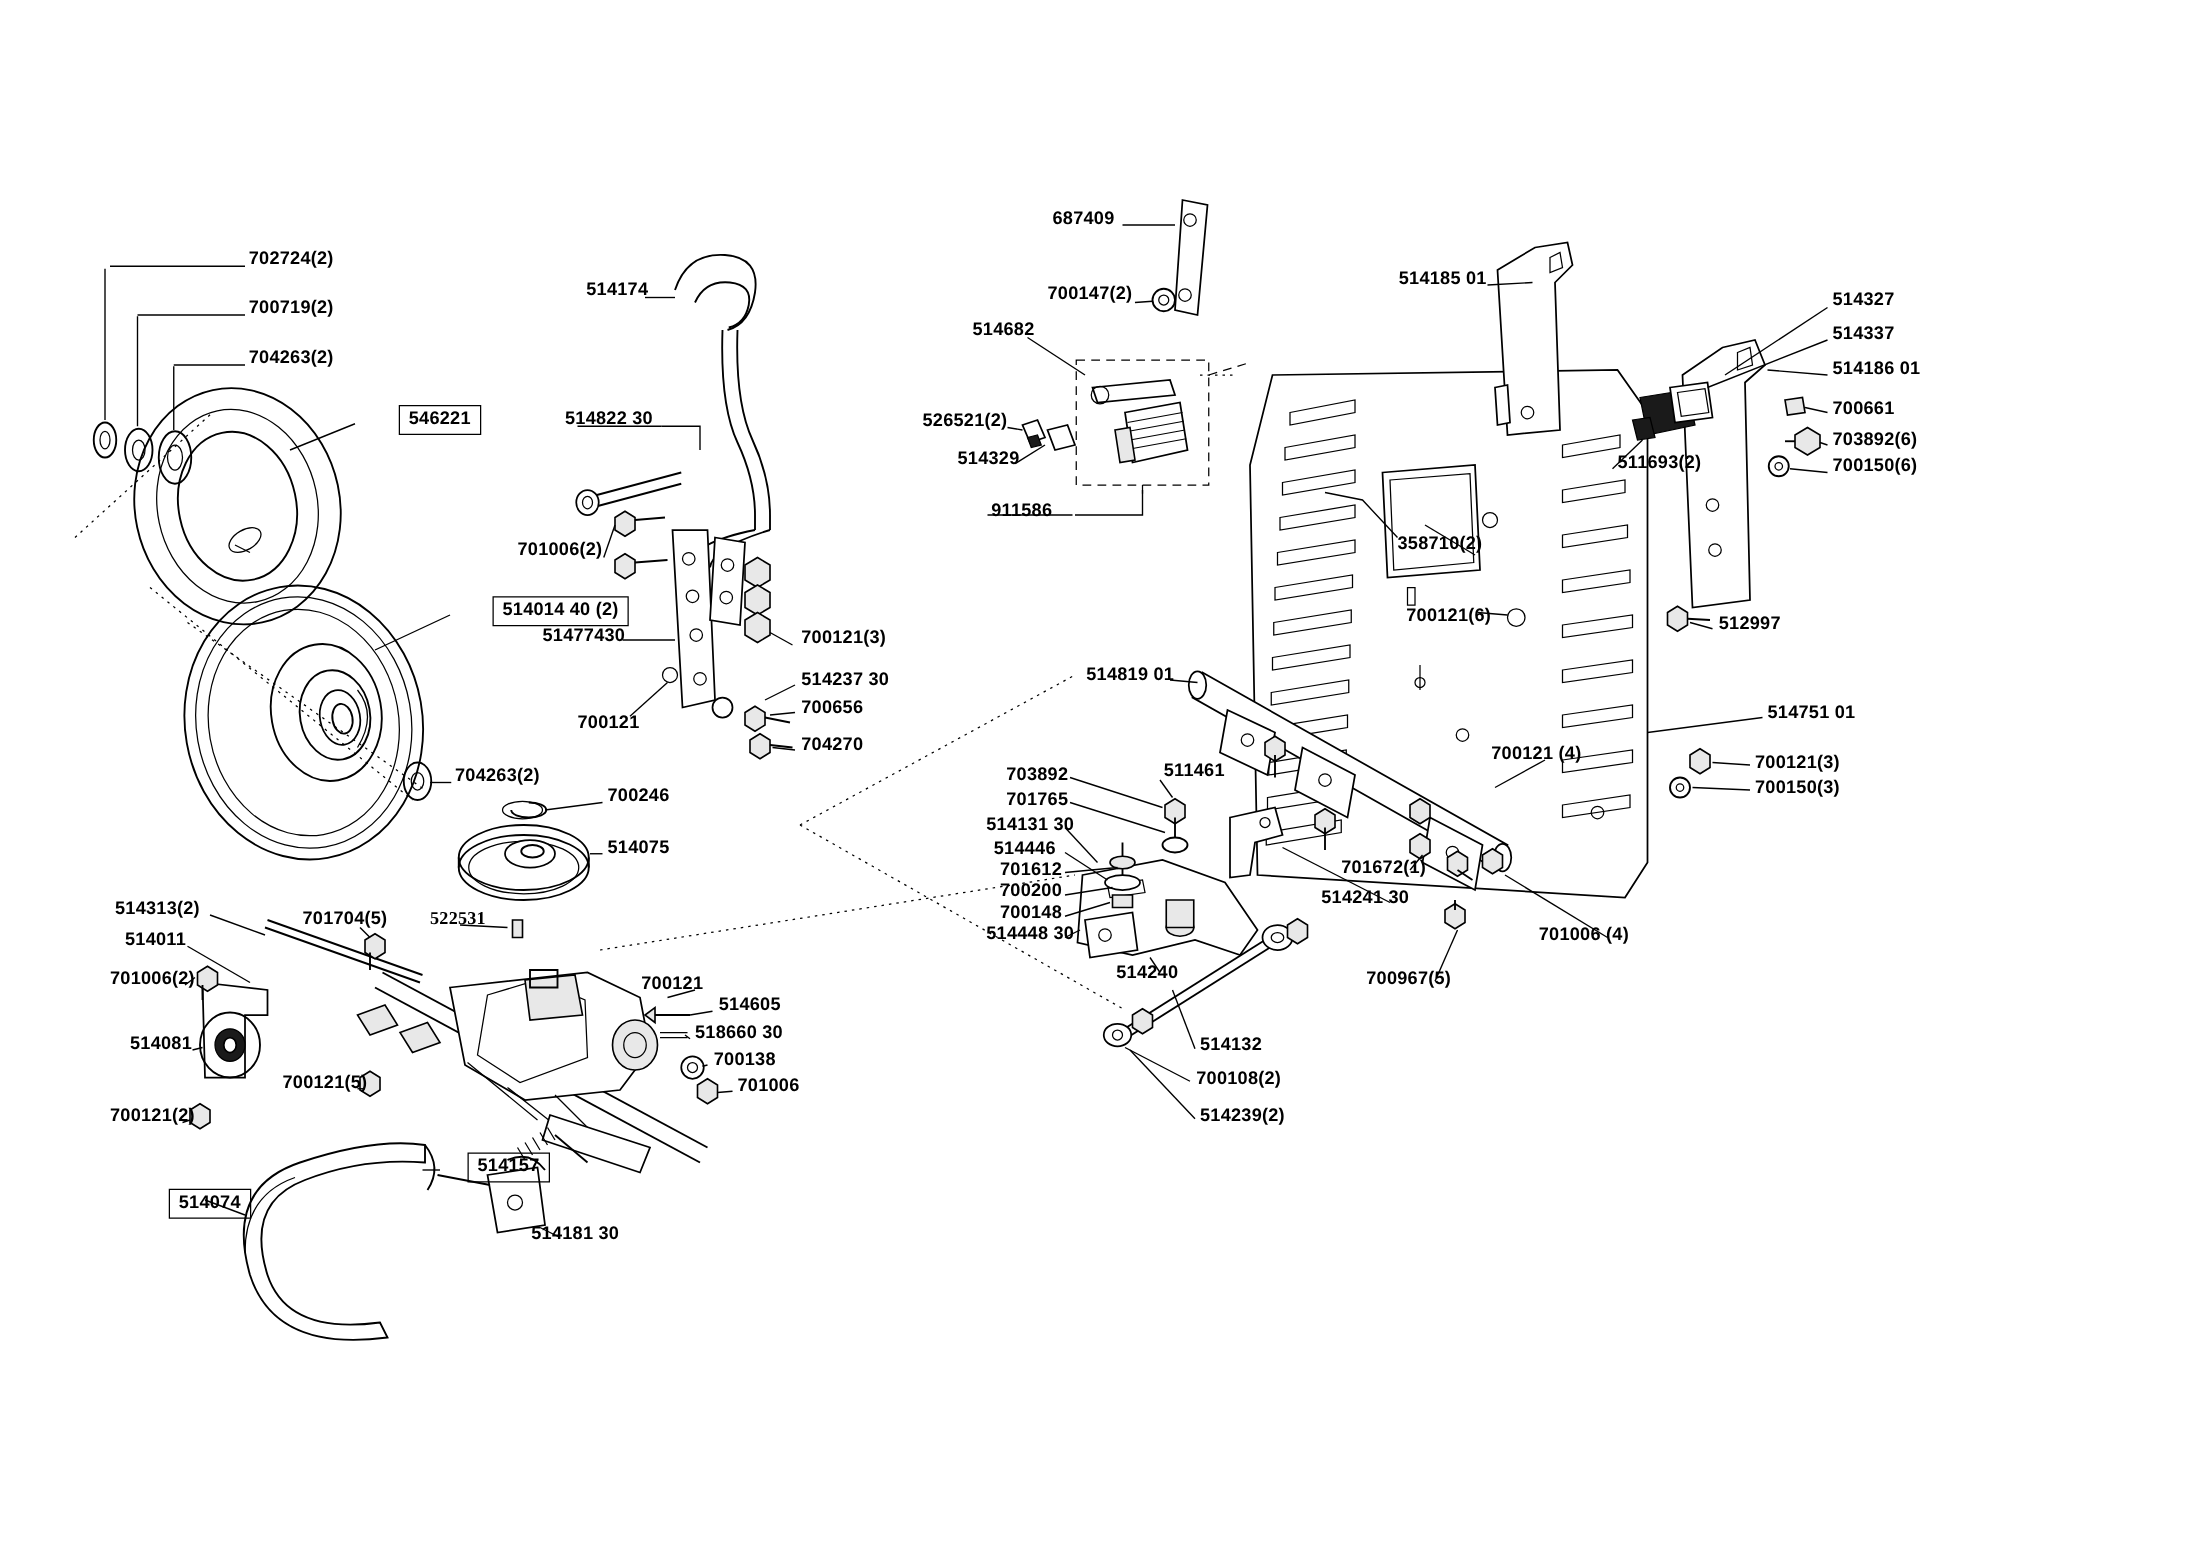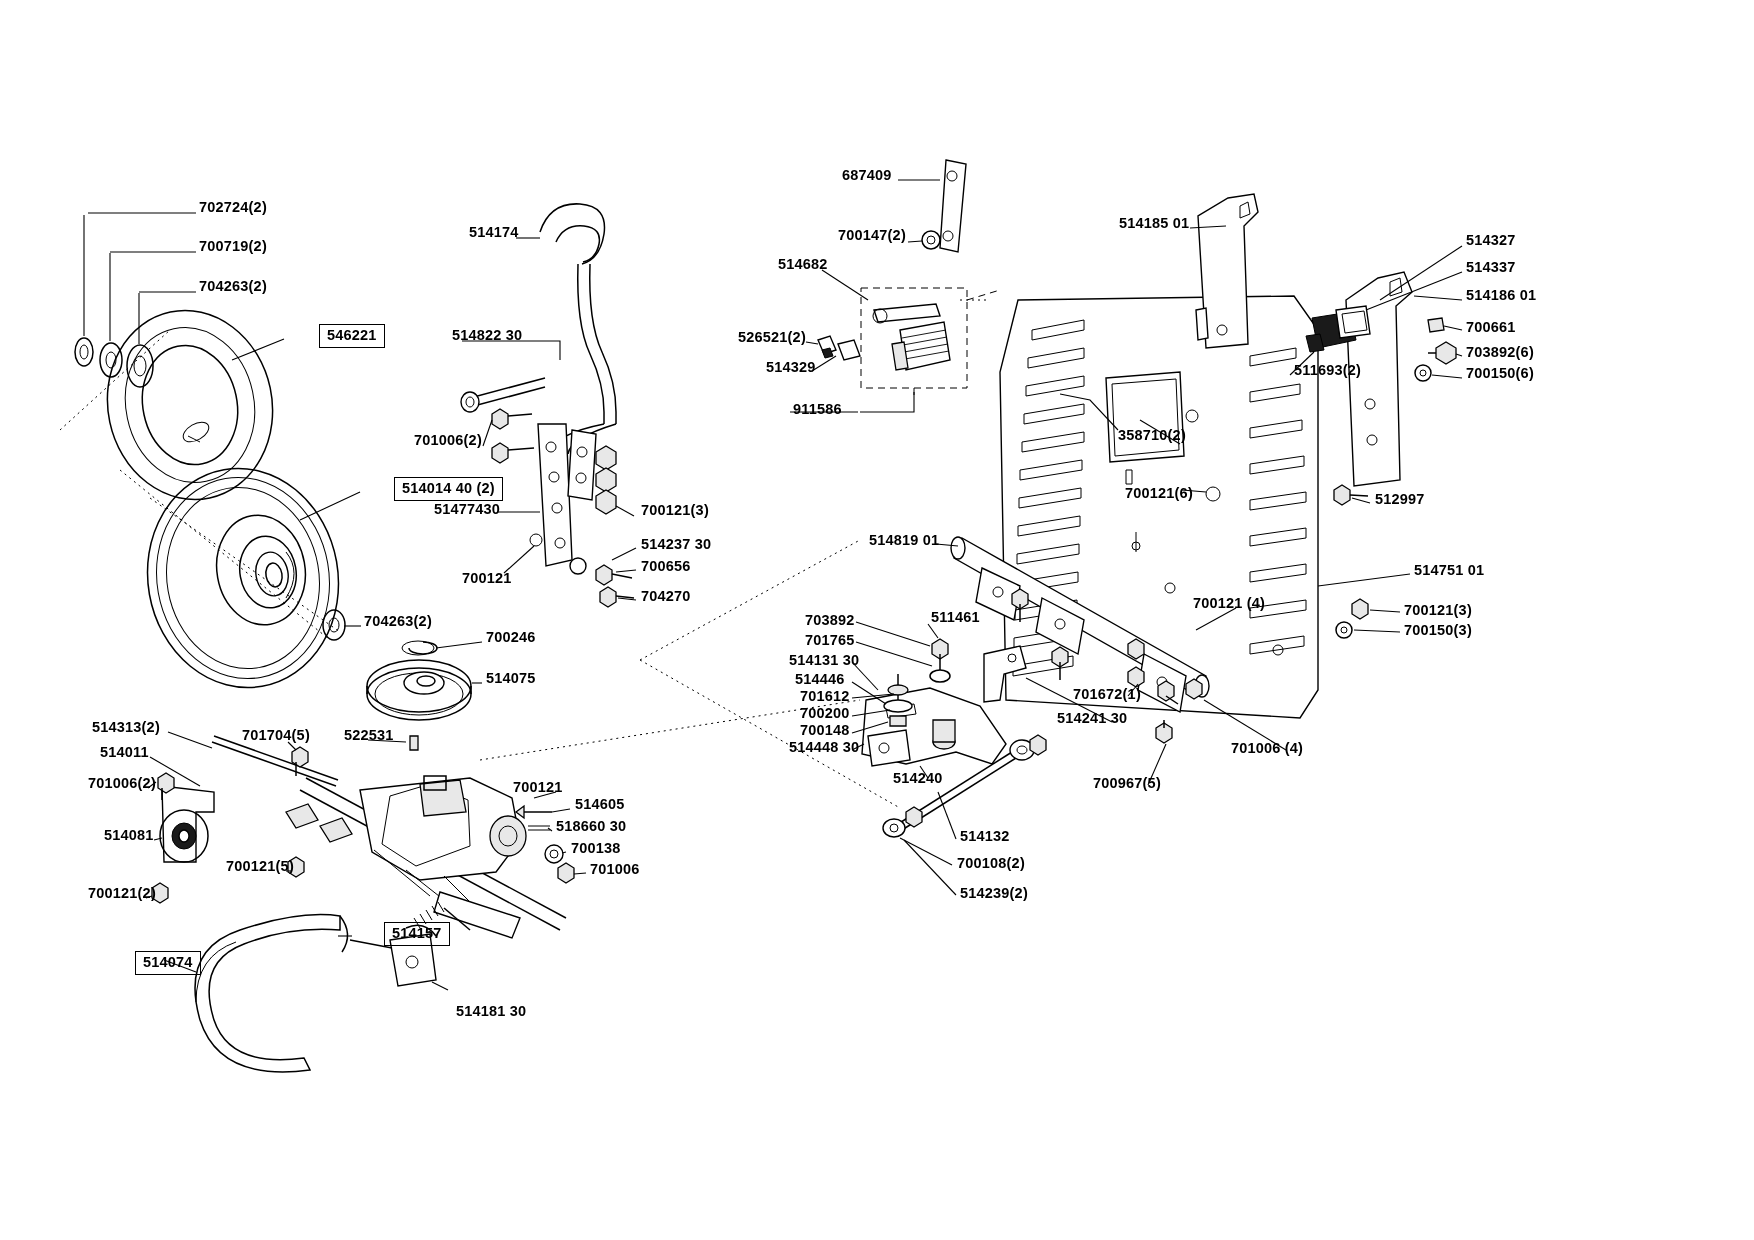--- a/index.html
+++ b/index.html
@@ -431,36 +431,36 @@
 <div class="lbl boxed" style="left:362px;top:477px;">514014 40 (2)</div>
 <div class="lbl plain" style="left:434px;top:502px;">51477430</div>
 <div class="lbl plain" style="left:641px;top:503px;">700121(3)</div>
 <div class="lbl plain" style="left:641px;top:537px;">514237 30</div>
 <div class="lbl plain" style="left:641px;top:559px;">700656</div>
 <div class="lbl plain" style="left:641px;top:589px;">704270</div>
 <div class="lbl plain" style="left:462px;top:571px;">700121</div>
 <div class="lbl plain" style="left:364px;top:614px;">704263(2)</div>
 <div class="lbl plain" style="left:486px;top:630px;">700246</div>
 <div class="lbl plain" style="left:486px;top:671px;">514075</div>
-<div class="lbl plain" style="left:344px;top:728px;">522531</div>
+<div class="lbl plain" style="left:344px;top:728px;font-family:Liberation Serif, serif;">522531</div>
 <div class="lbl plain" style="left:92px;top:720px;">514313(2)</div>
 <div class="lbl plain" style="left:242px;top:728px;">701704(5)</div>
 <div class="lbl plain" style="left:100px;top:745px;">514011</div>
 <div class="lbl plain" style="left:88px;top:776px;">701006(2)</div>
 <div class="lbl plain" style="left:104px;top:828px;">514081</div>
 <div class="lbl plain" style="left:226px;top:859px;">700121(5)</div>
 <div class="lbl plain" style="left:88px;top:886px;">700121(2)</div>
 <div class="lbl plain" style="left:513px;top:780px;">700121</div>
 <div class="lbl plain" style="left:575px;top:797px;">514605</div>
 <div class="lbl plain" style="left:556px;top:819px;">518660 30</div>
 <div class="lbl plain" style="left:571px;top:841px;">700138</div>
 <div class="lbl plain" style="left:590px;top:862px;">701006</div>
-<div class="lbl boxed" style="left:352px;top:922px;">514157</div>
+<div class="lbl boxed" style="left:342px;top:922px;">514157</div>
 <div class="lbl boxed" style="left:103px;top:951px;">514074</div>
-<div class="lbl plain" style="left:456px;top:980px;margin-top:24px;">514181 30</div>
+<div class="lbl plain" style="left:425px;top:980px;">514181 30</div>
 
 <div class="lbl plain" style="left:842px;top:168px;">687409</div>
 <div class="lbl plain" style="left:838px;top:228px;">700147(2)</div>
 <div class="lbl plain" style="left:778px;top:257px;">514682</div>
 <div class="lbl plain" style="left:738px;top:330px;">526521(2)</div>
 <div class="lbl plain" style="left:766px;top:360px;">514329</div>
 <div class="lbl plain" style="left:793px;top:402px;">911586</div>
 
 <div class="lbl plain" style="left:1119px;top:216px;">514185 01</div>
 <div class="lbl plain" style="left:1466px;top:233px;">514327</div>

